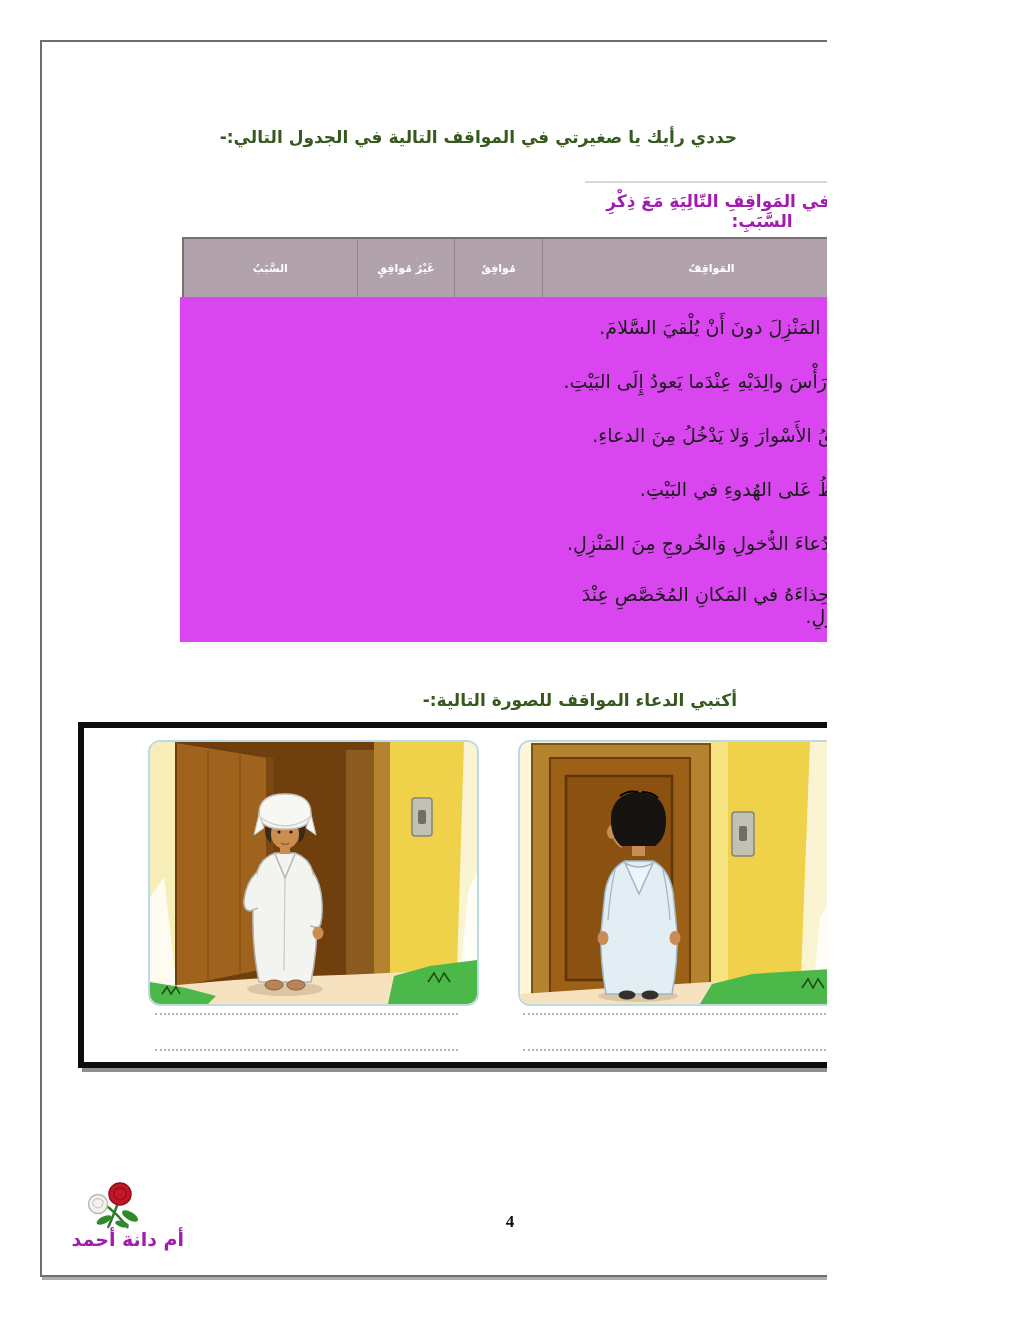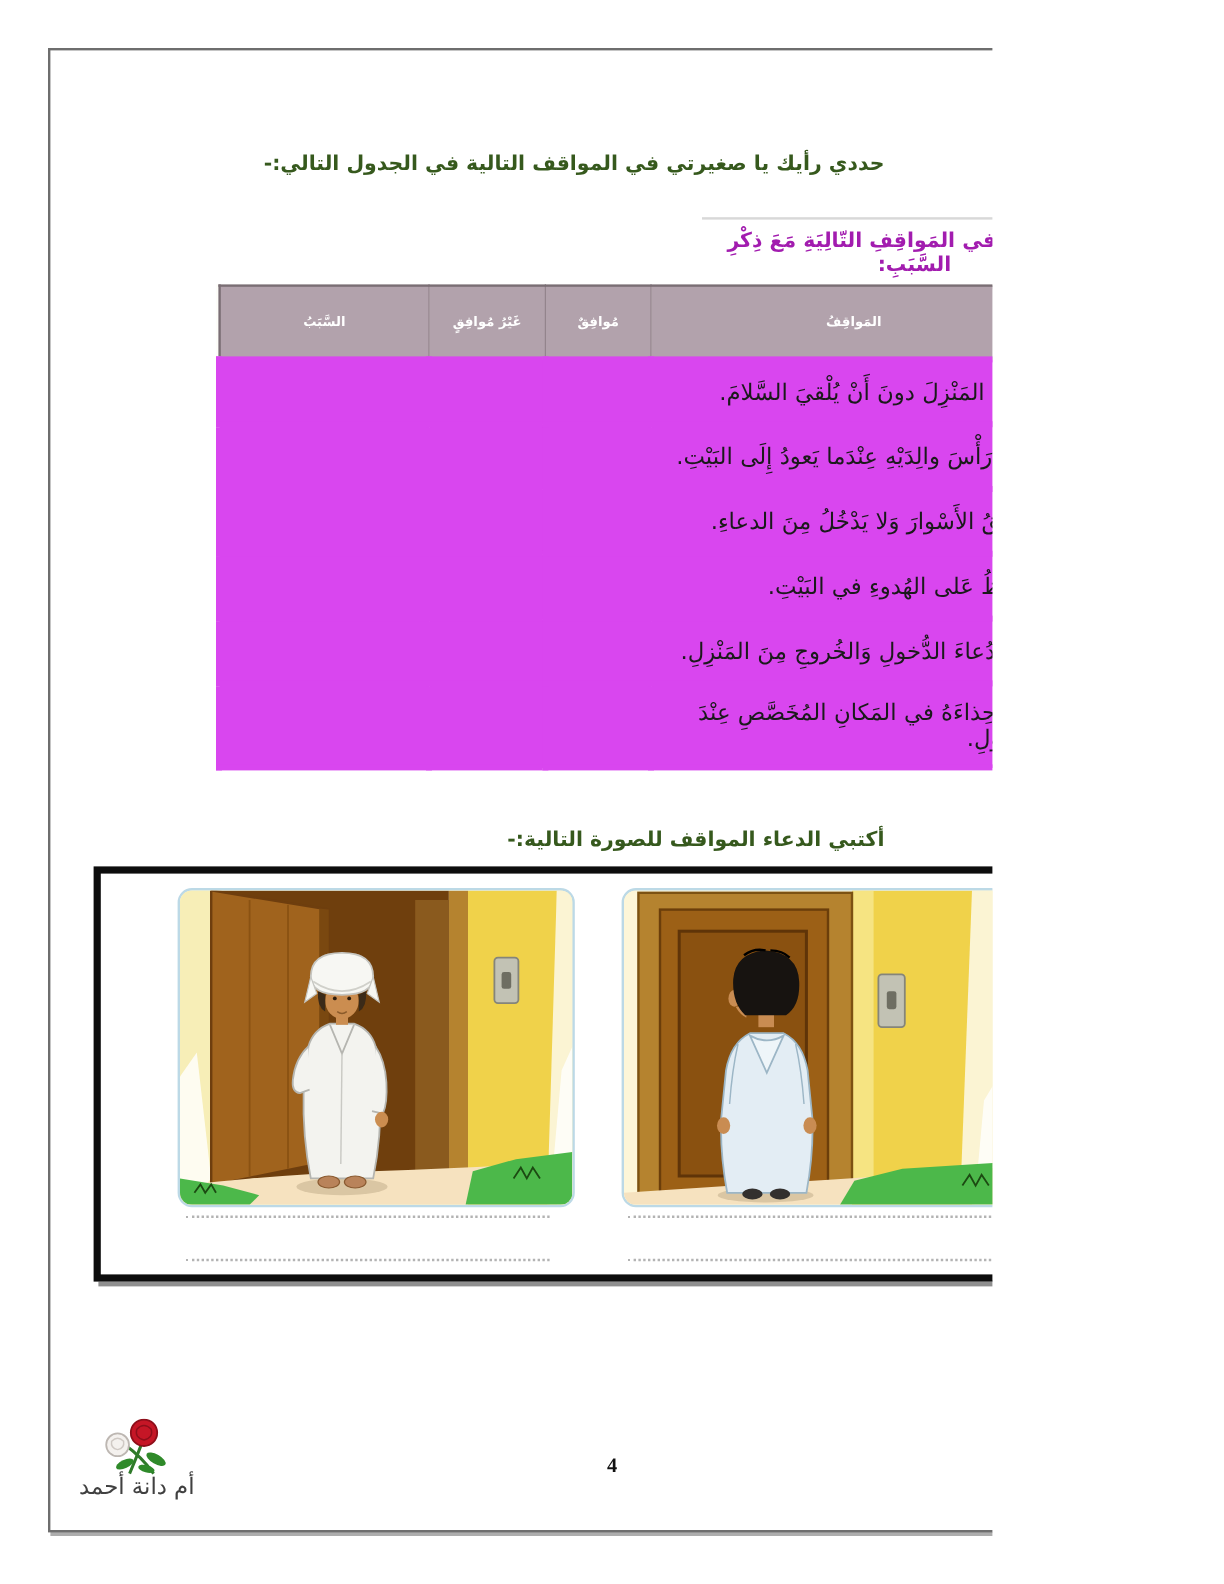--- a/index.html
+++ b/index.html
@@ -57,22 +57,22 @@
   .al-2{left:155px;top:1049px;width:303px;}
   .al-3{left:523px;top:1013px;width:303px;}
   .al-4{left:523px;top:1049px;width:303px;}
   .page-number{
     position:absolute;top:1212px;left:0;width:1020px;text-align:center;
     font-family:"Liberation Serif","DejaVu Serif",serif;
     font-size:17px;font-weight:700;color:#111111;
   }
   .logo{position:absolute;left:52px;top:1182px;width:130px;height:48px;}
   .logo-text{
-    position:absolute;left:44px;top:1228px;width:140px;text-align:center;
-    direction:rtl;color:#404040;font-weight:400;font-size:19px;
+    position:absolute;left:44px;top:1228px;width:140px;
+    direction:rtl;color:#a21caf;font-weight:700;font-size:19px;
     text-shadow:1px 0 0 #ffffff,-1px 0 0 #ffffff,0 1px 0 #ffffff,0 -1px 0 #ffffff,1px 1px 0 #ffffff,-1px -1px 0 #ffffff;
   }
 </style>
 </head>
 <body>
 
 <div class="page">
 
   <div class="page-border"></div>
 

